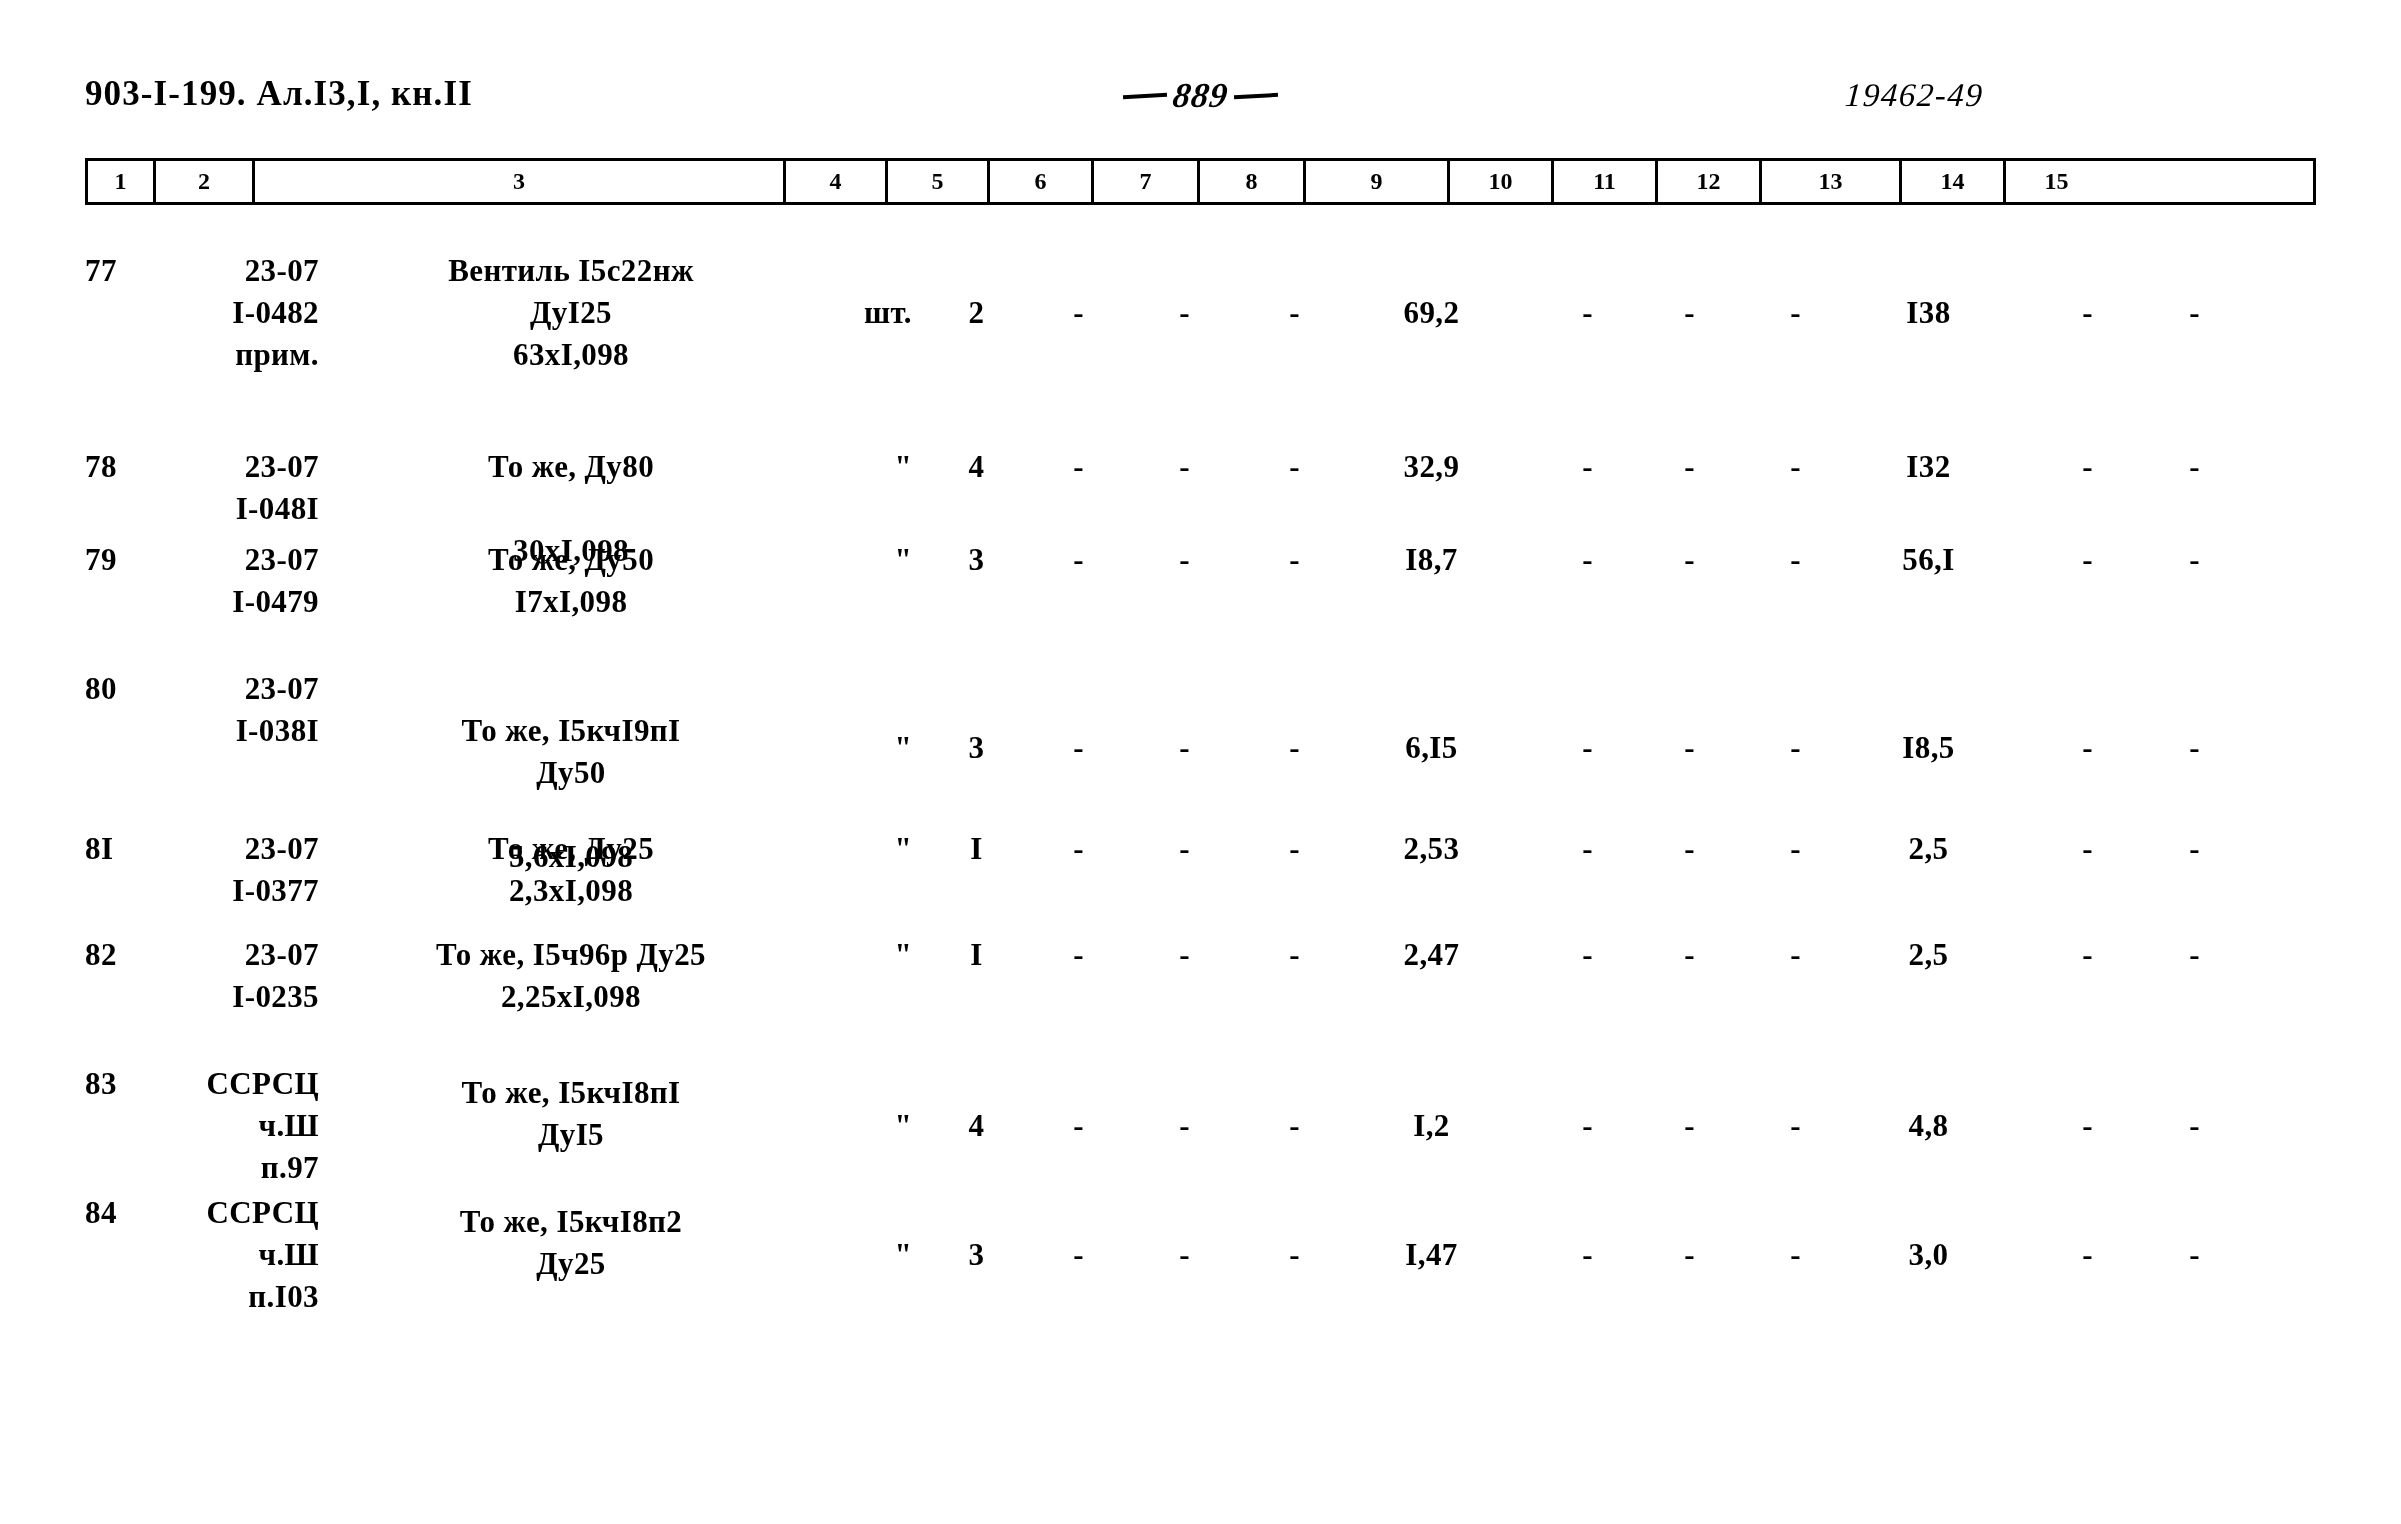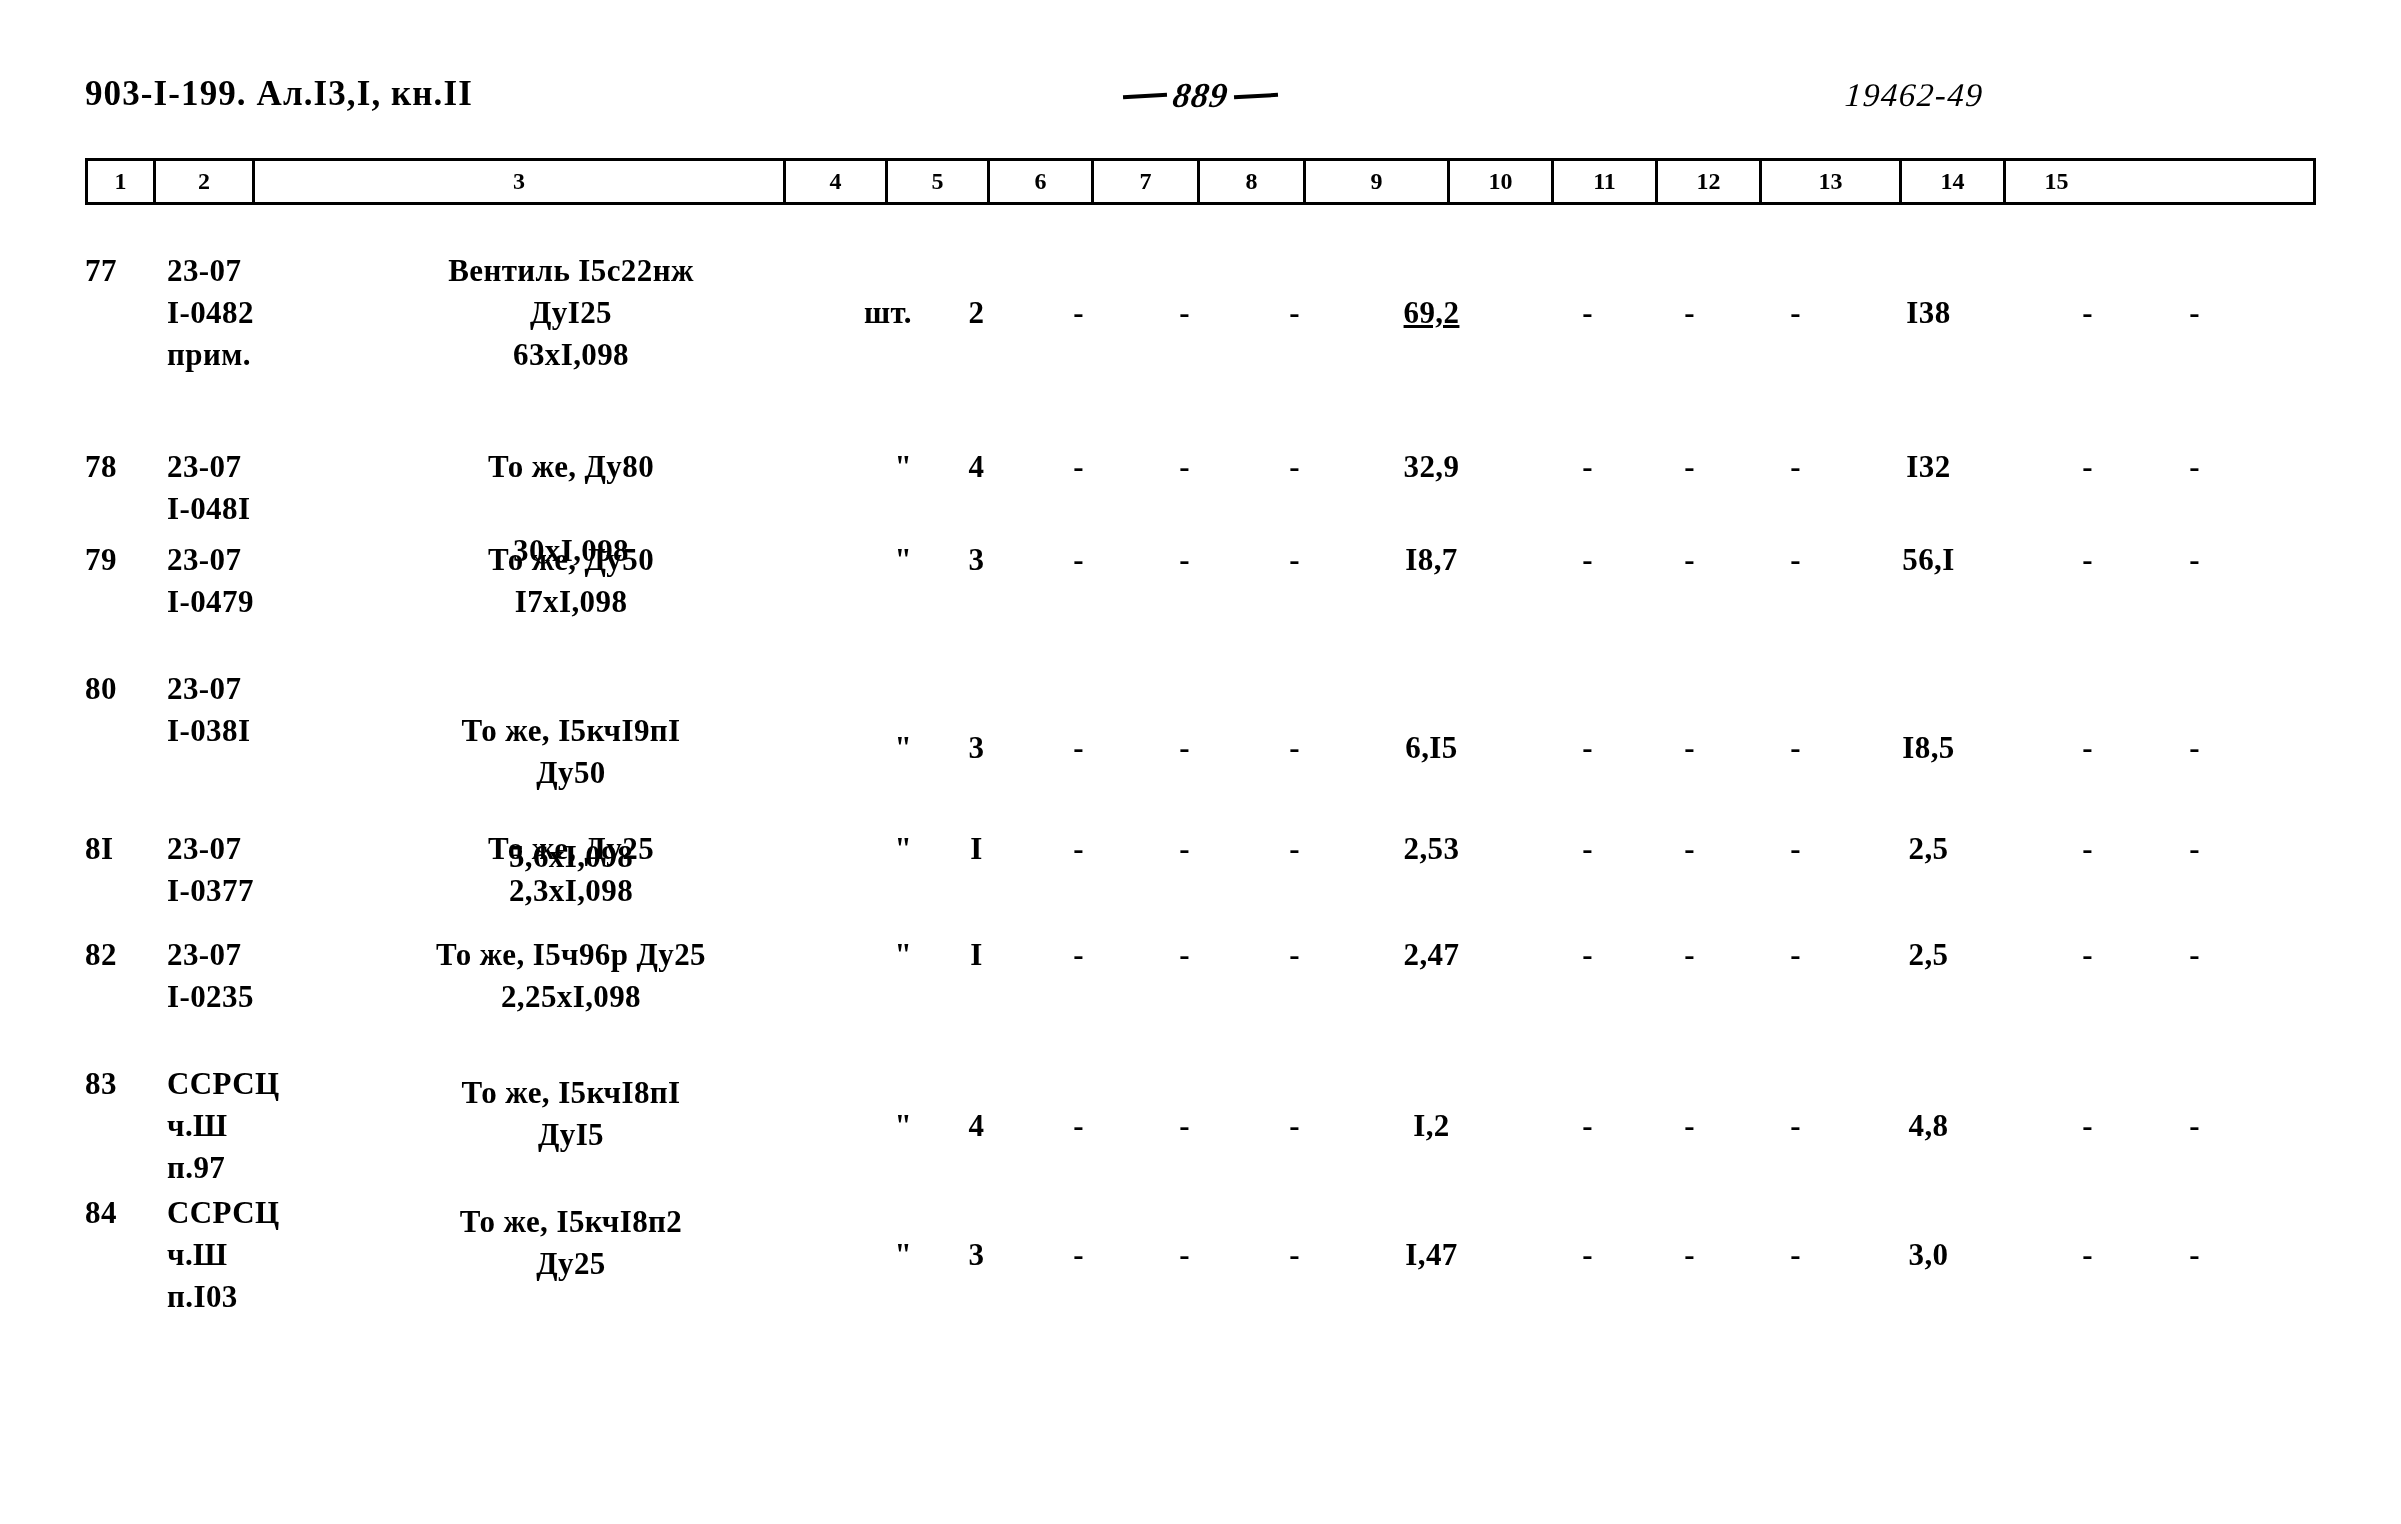--- a/index.html
+++ b/index.html
@@ -111,21 +111,21 @@
     position: absolute;
     font-size: 31px;
     font-weight: 700;
     line-height: 42px;
     font-family: "Liberation Serif", "DejaVu Serif", serif;
     letter-spacing: 0.4px;
     white-space: pre-line;
   }
 
   .c1  { left: 0px;    width: 68px;  text-align: left; }
-  .c2  { left: 82px;  width: 152px; text-align: left; }
+  .c2  { left: 82px;  width: 152px; text-align: right; }
   .c3  { left: 243px;  width: 486px; text-align: center; }
   .c4  { left: 744px;  width: 83px; text-align: right; }
   .c5  { left: 850px; width: 83px; text-align: center; }
   .c6  { left: 952px; width: 83px; text-align: center; }
   .c7  { left: 1058px; width: 83px; text-align: center; }
   .c8  { left: 1168px; width: 83px; text-align: center; }
   .c9  { left: 1282px; width: 129px; text-align: center; }
   .c10 { left: 1461px; width: 83px; text-align: center; }
   .c11 { left: 1563px; width: 83px; text-align: center; }
   .c12 { left: 1669px; width: 83px; text-align: center; }
@@ -175,21 +175,21 @@
 I-0482
 прим.</div>
         <div class="cell c3" style="top: 0px;">Вентиль I5c22нж
 ДуI25
 63xI,098</div>
         <div class="cell c4" style="top: 42px;">шт.</div>
         <div class="cell c5" style="top: 42px;">2</div>
         <div class="cell c6" style="top: 42px;">-</div>
         <div class="cell c7" style="top: 42px;">-</div>
         <div class="cell c8" style="top: 42px;">-</div>
-        <div class="cell c9" style="top: 42px; text-decoration: underline;">69,2</div>
+        <div class="cell c9" style="top: 42px;">69,2</div>
         <div class="cell c10" style="top: 42px;">-</div>
         <div class="cell c11" style="top: 42px;">-</div>
         <div class="cell c12" style="top: 42px;">-</div>
         <div class="cell c13" style="top: 42px;">I38</div>
         <div class="cell c14" style="top: 42px;">-</div>
         <div class="cell c15" style="top: 42px;">-</div>
       </div>
       <div class="trow" style="height: 70px; margin-top: 38px;">
         <div class="cell c1" style="top: 0px;">78</div>
         <div class="cell c2" style="top: 0px;">23-07

